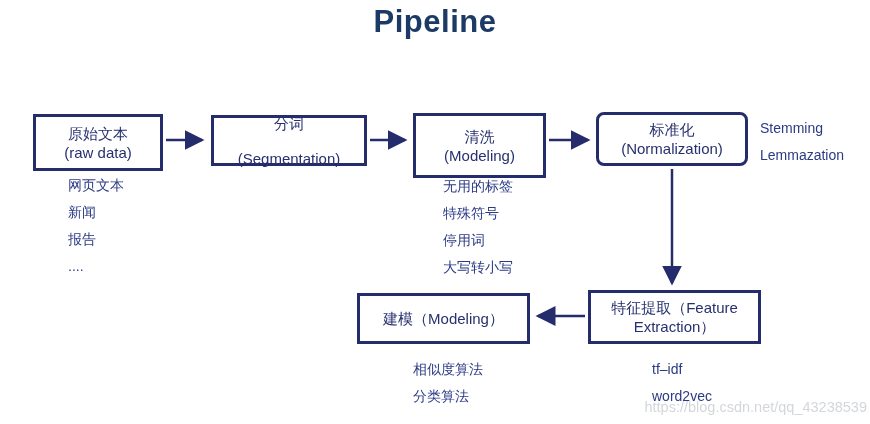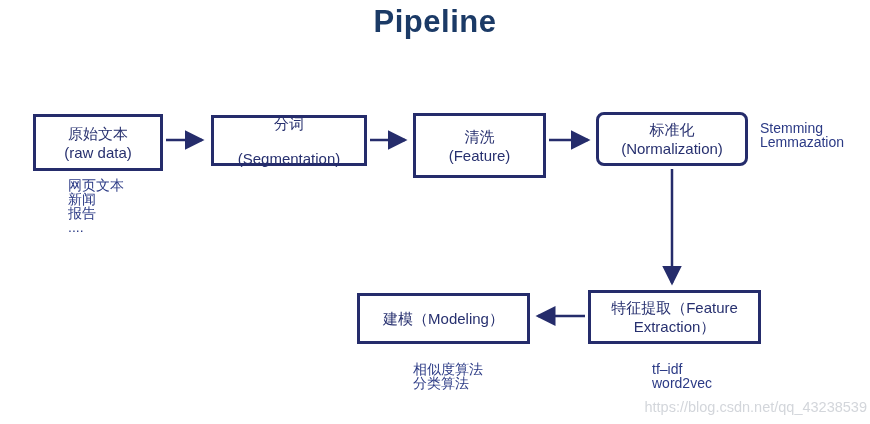--- a/index.html
+++ b/index.html
@@ -36,21 +36,21 @@
     font-weight:500;
   }
   .node-raw{left:33px;top:114px;width:130px;height:57px;}
   .node-seg{left:211px;top:115px;width:156px;height:51px;gap:16px;}
   .node-clean{left:413px;top:113px;width:133px;height:65px;}
   .node-norm{left:596px;top:112px;width:152px;height:54px;border-radius:8px;}
   .node-feat{left:588px;top:290px;width:173px;height:54px;}
   .node-model{left:357px;top:293px;width:173px;height:51px;}
   .list{
     position:absolute;
-    display:flex;flex-direction:column;
+    display:flex;flex-direction:column;gap:13px;
     color:var(--list-text);
     font-size:14px;line-height:14px;
     font-weight:500;
   }
   .list-raw{left:68px;top:178px;}
   .list-clean{left:443px;top:179px;}
   .list-norm{left:760px;top:121px;}
   .list-model{left:413px;top:362px;}
   .list-feat{left:652px;top:362px;}
   .arrow-layer{position:absolute;left:0;top:0;width:870px;height:424px;pointer-events:none;}
@@ -73,21 +73,21 @@
     <div>(raw data)</div>
   </div>
 
   <div class="node node-seg">
     <div>分词</div>
     <div>(Segmentation)</div>
   </div>
 
   <div class="node node-clean">
     <div>清洗</div>
-    <div>(Feature)</div>
+    <div>(Modeling)</div>
   </div>
 
   <div class="node node-norm">
     <div>标准化</div>
     <div>(Normalization)</div>
   </div>
 
   <div class="node node-feat">
     <div>特征提取（Feature</div>
     <div>Extraction）</div>
@@ -97,20 +97,26 @@
     <div>建模（Modeling）</div>
   </div>
 
   <div class="list list-raw">
     <div>网页文本</div>
     <div>新闻</div>
     <div>报告</div>
     <div>....</div>
   </div>
 
+  <div class="list list-clean">
+    <div>无用的标签</div>
+    <div>特殊符号</div>
+    <div>停用词</div>
+    <div>大写转小写</div>
+  </div>
 
   <div class="list list-norm">
     <div>Stemming</div>
     <div>Lemmazation</div>
   </div>
 
   <div class="list list-model">
     <div>相似度算法</div>
     <div>分类算法</div>
   </div>

